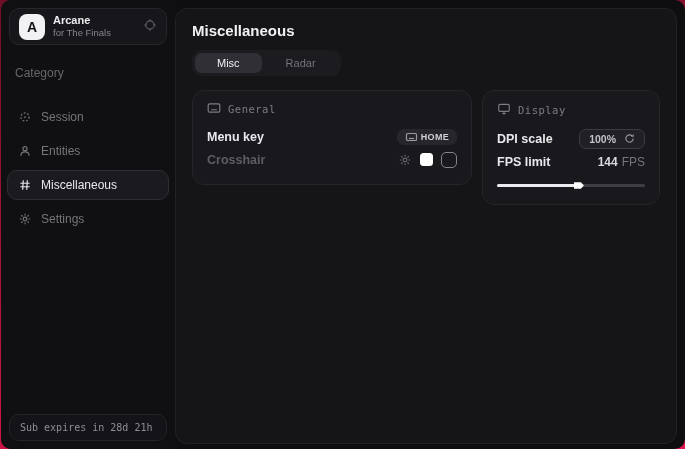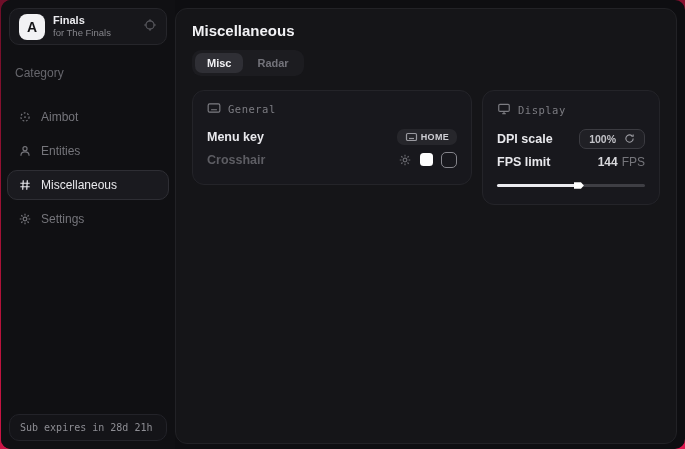--- a/index.html
+++ b/index.html
@@ -53,22 +53,22 @@
     flex:1; margin:8px 8px 5px 0;
     background:#151518; border:1px solid #222226; border-radius:12px;
     padding:13px 16px;
   }
   .page-title { font-size:15px; font-weight:bold; color:#f1f1f4; }
   .tabs {
     margin-top:11px; display:inline-flex; gap:2px;
     background:#1c1c20; border-radius:9px; padding:3px;
   }
   .tab {
-    padding:4px 12px; border-radius:7px;
-    font-size:11px; font-weight:700; color:#73737a; cursor:pointer;text-align:center;
+    padding:4px 22px; border-radius:7px;
+    font-size:11px; font-weight:400; color:#73737a; cursor:pointer;text-align:center;
   }
   .tab.active { background:#2f2f35; color:#f0f0f3; }
   .cards-row { margin-top:14px; display:flex; gap:10px; align-items:flex-start; }
   .card {
     background:#18181d; border:1px solid #242429; border-radius:12px;
     padding:11px 14px 13px;
   }
   .card-general { width:280px; }
   .card-display { flex:1; }
   .card-header {
@@ -113,21 +113,21 @@
 </head>
 <body>
 
 <div class="app-window">
 
   <div class="sidebar">
 
     <div class="logo-card">
       <div class="logo-square">A</div>
       <div class="logo-text">
-        <span class="logo-title">Finals</span>
+        <span class="logo-title">Arcane</span>
         <span class="logo-subtitle">for The Finals</span>
       </div>
       <span class="icon">
         <svg width="14" height="14" viewBox="0 0 24 24" fill="none" stroke="currentColor" stroke-width="2">
           <circle cx="12" cy="12" r="7"></circle>
           <line x1="12" y1="2" x2="12" y2="6"></line>
             <line x1="12" y1="18" x2="12" y2="22"></line>
           <line x1="2" y1="12" x2="6" y2="12"></line>
             <line x1="18" y1="12" x2="22" y2="12"></line>
         </svg>
@@ -137,21 +137,21 @@
     <div class="category-label">Category</div>
 
     <div class="nav">
       <div class="nav-item">
         <span class="icon">
           <svg width="14" height="14" viewBox="0 0 24 24" fill="none" stroke="currentColor" stroke-width="2">
             <circle cx="12" cy="12" r="7" stroke-dasharray="3 3"></circle>
               <circle cx="12" cy="12" r="1.5" fill="currentColor" stroke="none"></circle>
           </svg>
         </span>
-        <span>Aimbot</span>
+        <span>Session</span>
       </div>
       <div class="nav-item">
         <span class="icon">
           <svg width="14" height="14" viewBox="0 0 24 24" fill="none" stroke="currentColor" stroke-width="2">
             <circle cx="12" cy="8" r="3.5"></circle>
               <path d="M5 20c0-4 3-6.5 7-6.5s7 2.5 7 6.5"></path>
           </svg>
         </span>
         <span>Entities</span>
       </div>

